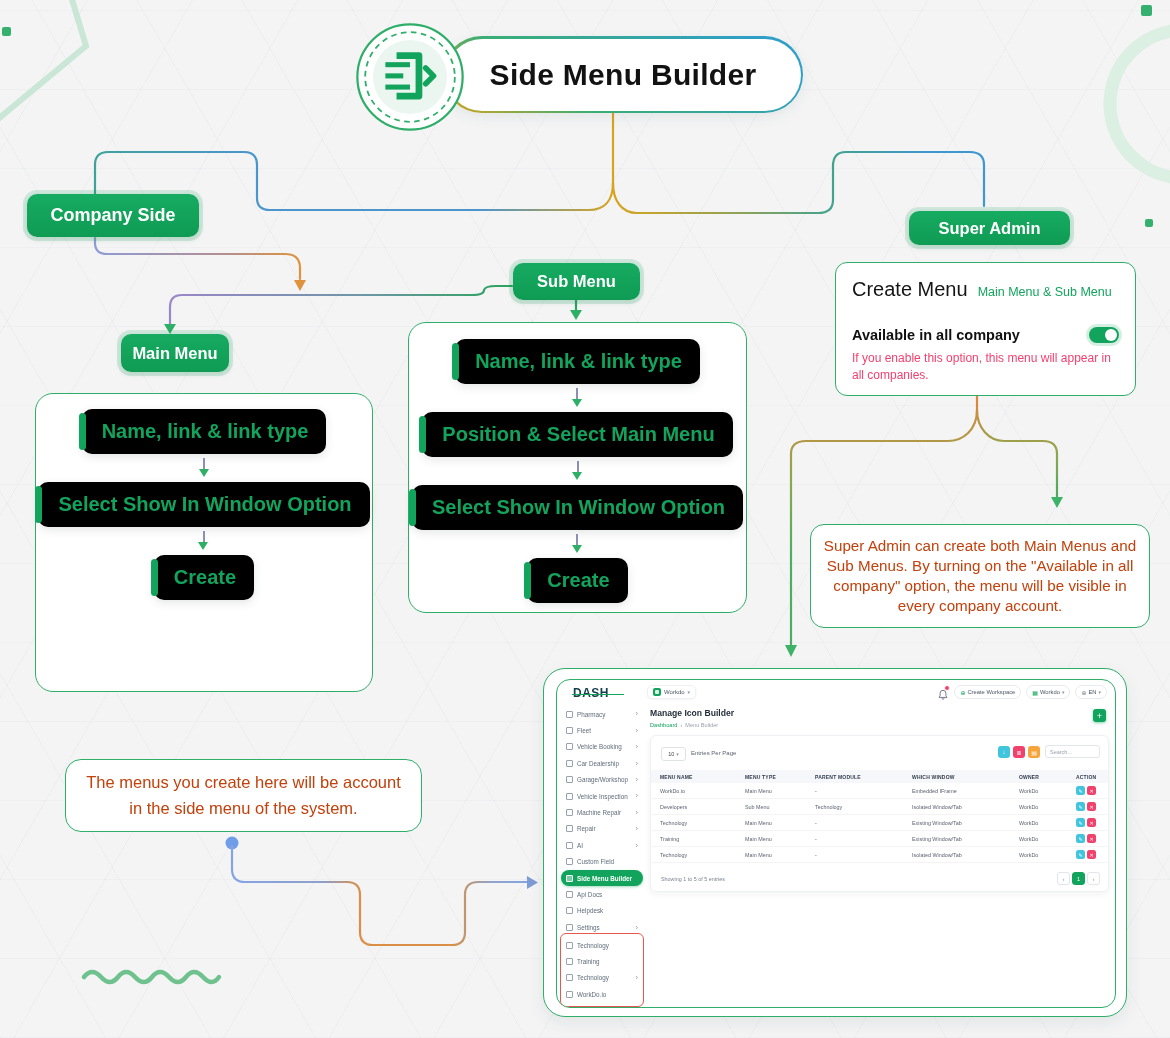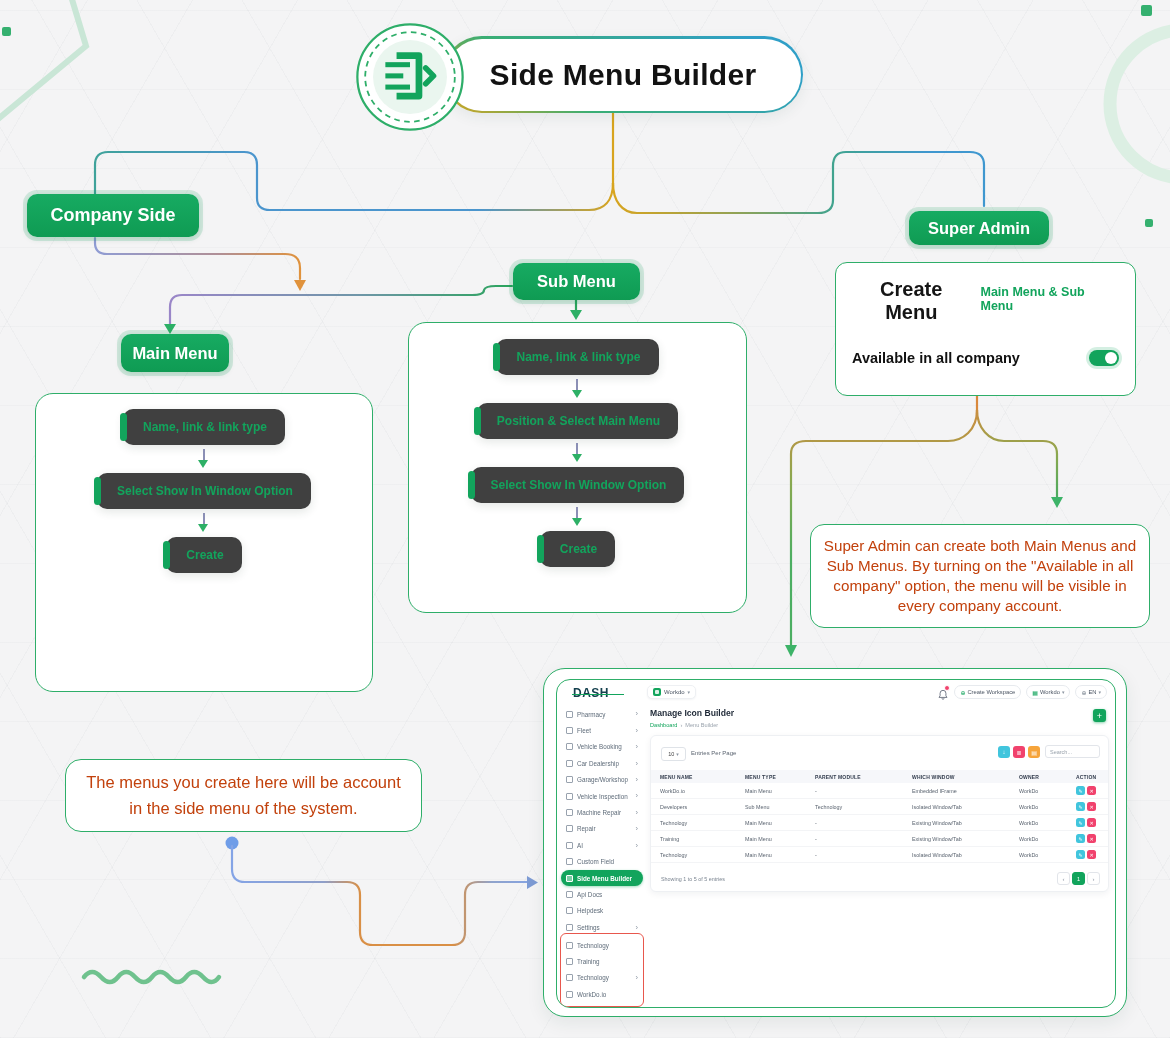--- a/index.html
+++ b/index.html
@@ -21,41 +21,41 @@
   .title-pill-inner span{font-size:30px;font-weight:800;color:#121212;letter-spacing:.3px;}
   .title-icon{position:absolute;left:354px;top:21px;width:112px;height:112px;z-index:3;}
 
   
   .badge{position:absolute;display:flex;align-items:center;justify-content:center;color:#fff;font-weight:700;
     background:linear-gradient(180deg,#17ab62,#0f9b53);border-radius:10px;
     box-shadow:0 0 0 4px rgba(18,164,92,.16), 0 2px 6px rgba(20,90,50,.15);}
   #badge-company{left:27px;top:194px;width:172px;height:43px;font-size:18px;}
   #badge-main{left:121px;top:334px;width:108px;height:38px;font-size:16.5px;}
   #badge-sub{left:513px;top:263px;width:127px;height:37px;font-size:16.5px;}
-  #badge-super{left:909px;top:211px;width:140px;height:34px;font-size:16.5px;}
+  #badge-super{left:909px;top:211px;width:161px;height:34px;font-size:16.5px;}
 
   
   .flow{position:absolute;background:#fff;border:1.6px solid #2eae69;border-radius:18px;box-sizing:border-box;
     display:flex;flex-direction:column;align-items:center;}
   #main-flow{left:35px;top:393px;width:338px;height:299px;padding-top:15px;}
   #sub-flow{left:408px;top:322px;width:339px;height:291px;padding-top:16px;}
   .step{display:flex;flex-direction:column;align-items:center;}
   .step:first-child .f-arrow{display:none;}
-  .f-card{position:relative;background:#404040;border-radius:10px;padding:11px 18px 11px 20px;white-space:nowrap;
-    box-shadow:0 3px 10px rgba(30,60,45,.12);color:#12a45c;font-weight:700;font-size:12px;}
+  .f-card{position:relative;background:#000000;border-radius:10px;padding:11px 18px 11px 20px;white-space:nowrap;
+    box-shadow:0 3px 10px rgba(30,60,45,.12);color:#12a45c;font-weight:700;font-size:20px;}
   .f-card::before{content:'';position:absolute;left:-3px;top:4px;bottom:4px;width:7px;border-radius:5px;background:#12a45c;}
   .f-arrow{width:2px;height:13px;background:#8b8fb5;margin:4px auto 11px;position:relative;}
   .f-arrow::after{content:'';position:absolute;left:-4.5px;top:11px;border:5.5px solid transparent;border-top:8px solid #2db066;}
 
   
   .create-card{position:absolute;left:835px;top:262px;width:301px;height:134px;background:#fff;border:1.6px solid #2eae69;
     border-radius:12px;box-sizing:border-box;padding:15px 16px 0 16px;}
   .cc-head{display:flex;align-items:baseline;gap:10px;}
-  .cc-title{font-size:20px;font-weight:700;color:#151515;text-align:center;}
-  .cc-sub{font-size:12.5px;font-weight:700;color:#12a45c;}
+  .cc-title{font-size:20px;font-weight:400;color:#151515;text-align:center;}
+  .cc-sub{font-size:12.5px;font-weight:400;color:#12a45c;}
   .cc-row{display:flex;align-items:center;justify-content:space-between;margin-top:26px;}
   .cc-toggle-label{font-size:14.5px;font-weight:800;color:#111;}
   .toggle{width:30px;height:16px;border-radius:9px;background:#12a45c;position:relative;
     box-shadow:0 0 0 3px rgba(18,164,92,.18);cursor:pointer;}
   .toggle .knob{position:absolute;top:2px;width:12px;height:12px;border-radius:50%;background:#fff;}
   .toggle.on .knob{right:2px;}
   .cc-warning{margin-top:7px;font-size:12px;line-height:1.45;color:#f43f6e;}
 
   
   .note{position:absolute;background:#fff;border:1.6px solid #2eae69;box-sizing:border-box;
@@ -263,20 +263,21 @@
       <div class="cc-head">
         <span class="cc-title">Create Menu</span>
         <span class="cc-sub">Main Menu &amp; Sub Menu</span>
       </div>
       <div class="cc-row">
         <span class="cc-toggle-label">Available in all company</span>
         <div class="toggle on">
             <div class="knob"></div>
           </div>
       </div>
+      <div class="cc-warning">If you enable this option, this menu will appear in all companies.</div>
     </div>
 
     <div class="note" id="super-note">Super Admin can create both Main Menus and Sub Menus. By turning on the "Available in all company" option, the menu will be visible in every company account.</div>
     <div class="note" id="left-note">The menus you create here will be account in the side menu of the system.</div>
 
     <div class="dash-outer">
       <div class="dash-inner">
 
         <div class="d-side">
           <div class="d-logo">

